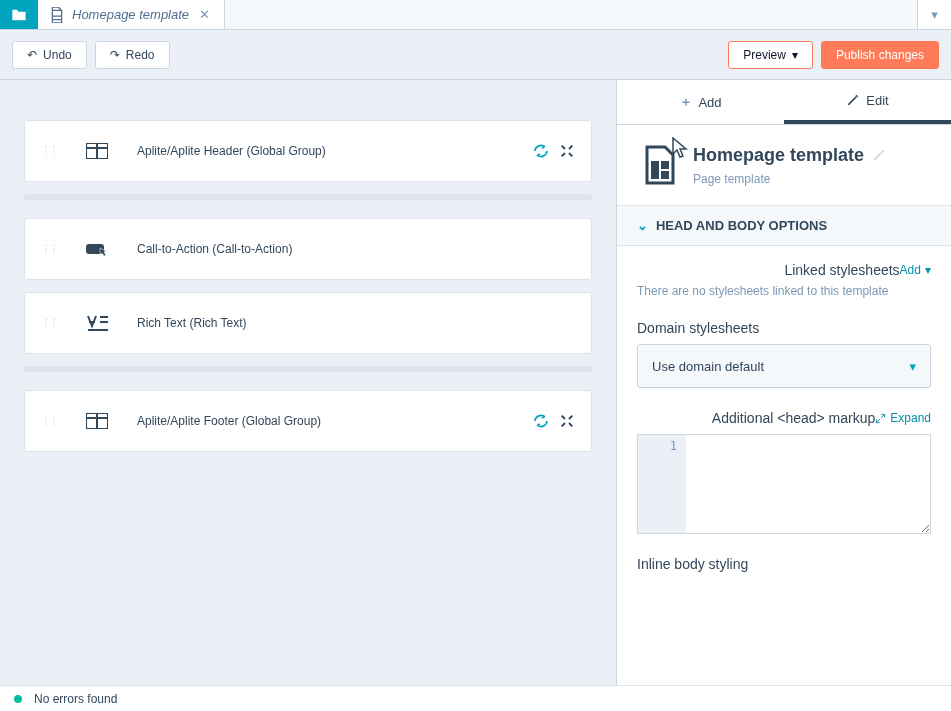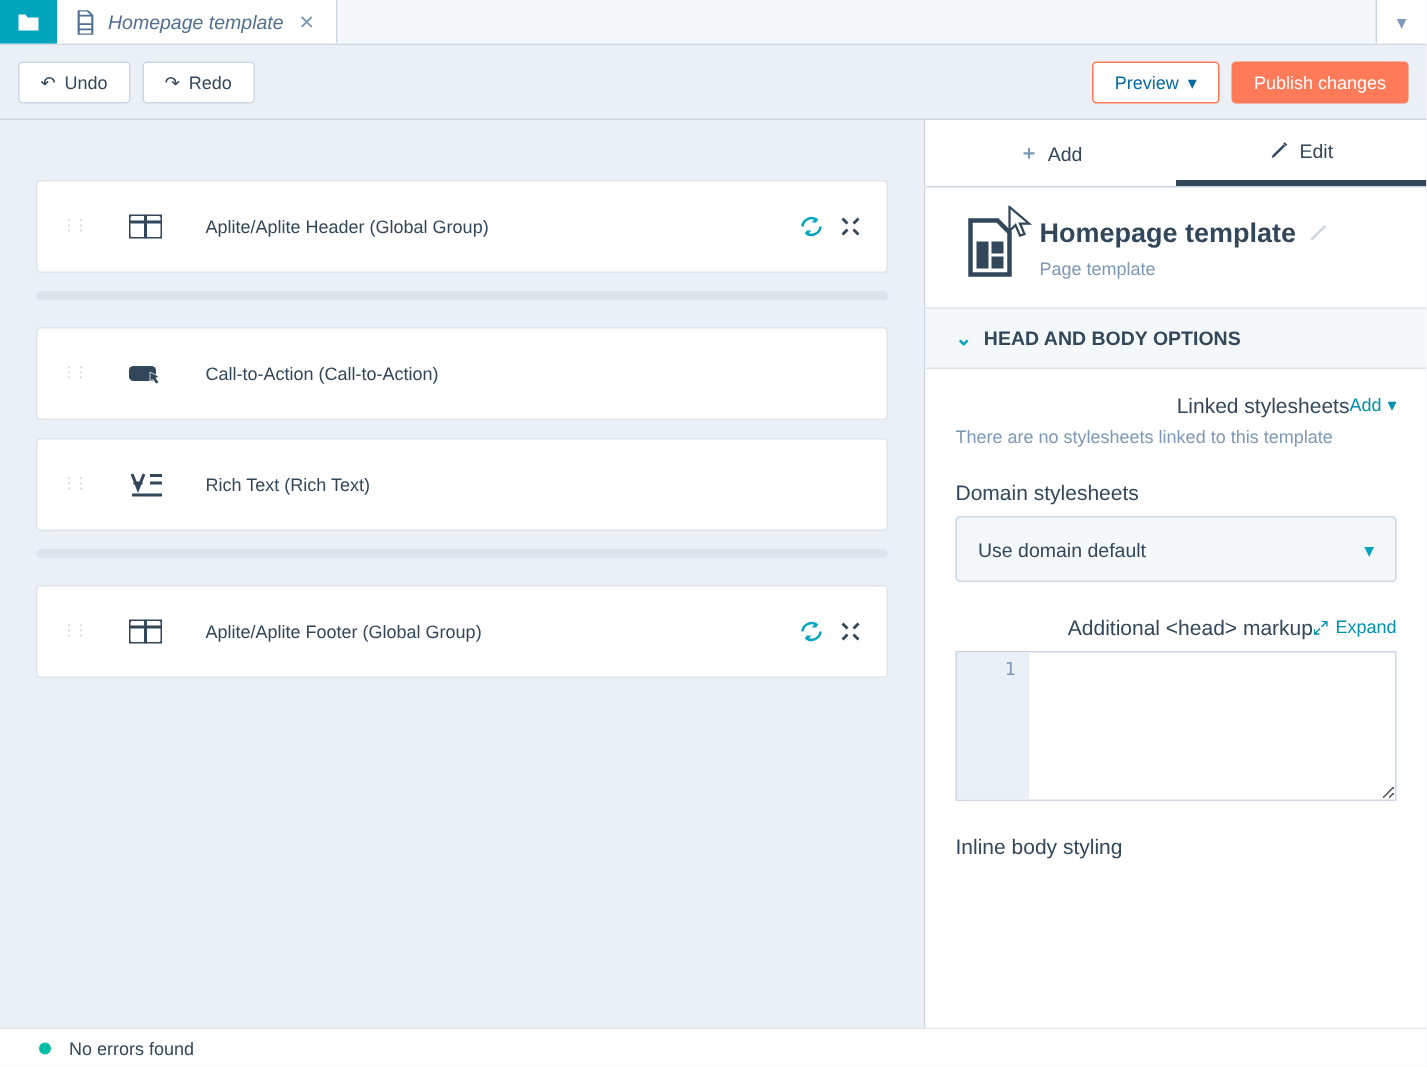--- a/index.html
+++ b/index.html
@@ -66,21 +66,21 @@
     border-radius: 3px;
     padding: 6px 14px;
     font-size: 12px;
     display: inline-flex;
     align-items: center;
     gap: 6px;
     cursor: pointer;
   }
   .btn-preview {
     border-color: #ff7a59;
-    color: #0369a1;
+    color: #0f172a;
     background: #fff;
   }
   .btn-publish {
     border-color: #ff7a59;
     background: #ff7a59;
     color: #fff;
   }
   .actionbar-spacer { flex: 1; }
   .main {
     display: flex;
@@ -222,21 +222,21 @@
     width:100%;
     padding:0 12px;
     font-size:14px;
   }
   .statusbar {
     height:26px;
     border-top:1px solid #dfe3eb;
     background:#fff;
     display:flex;
     align-items:center;
-    padding:0 26px;
+    padding:0 14px;
     gap:12px;
     font-size:12px;
     color:#33475b;
   }
   .status-dot {
     width:8px;height:8px;border-radius:50%;background:#00bda5;
   }
   .cursor-img {
     position:absolute;
     left:672px; top:137px;

